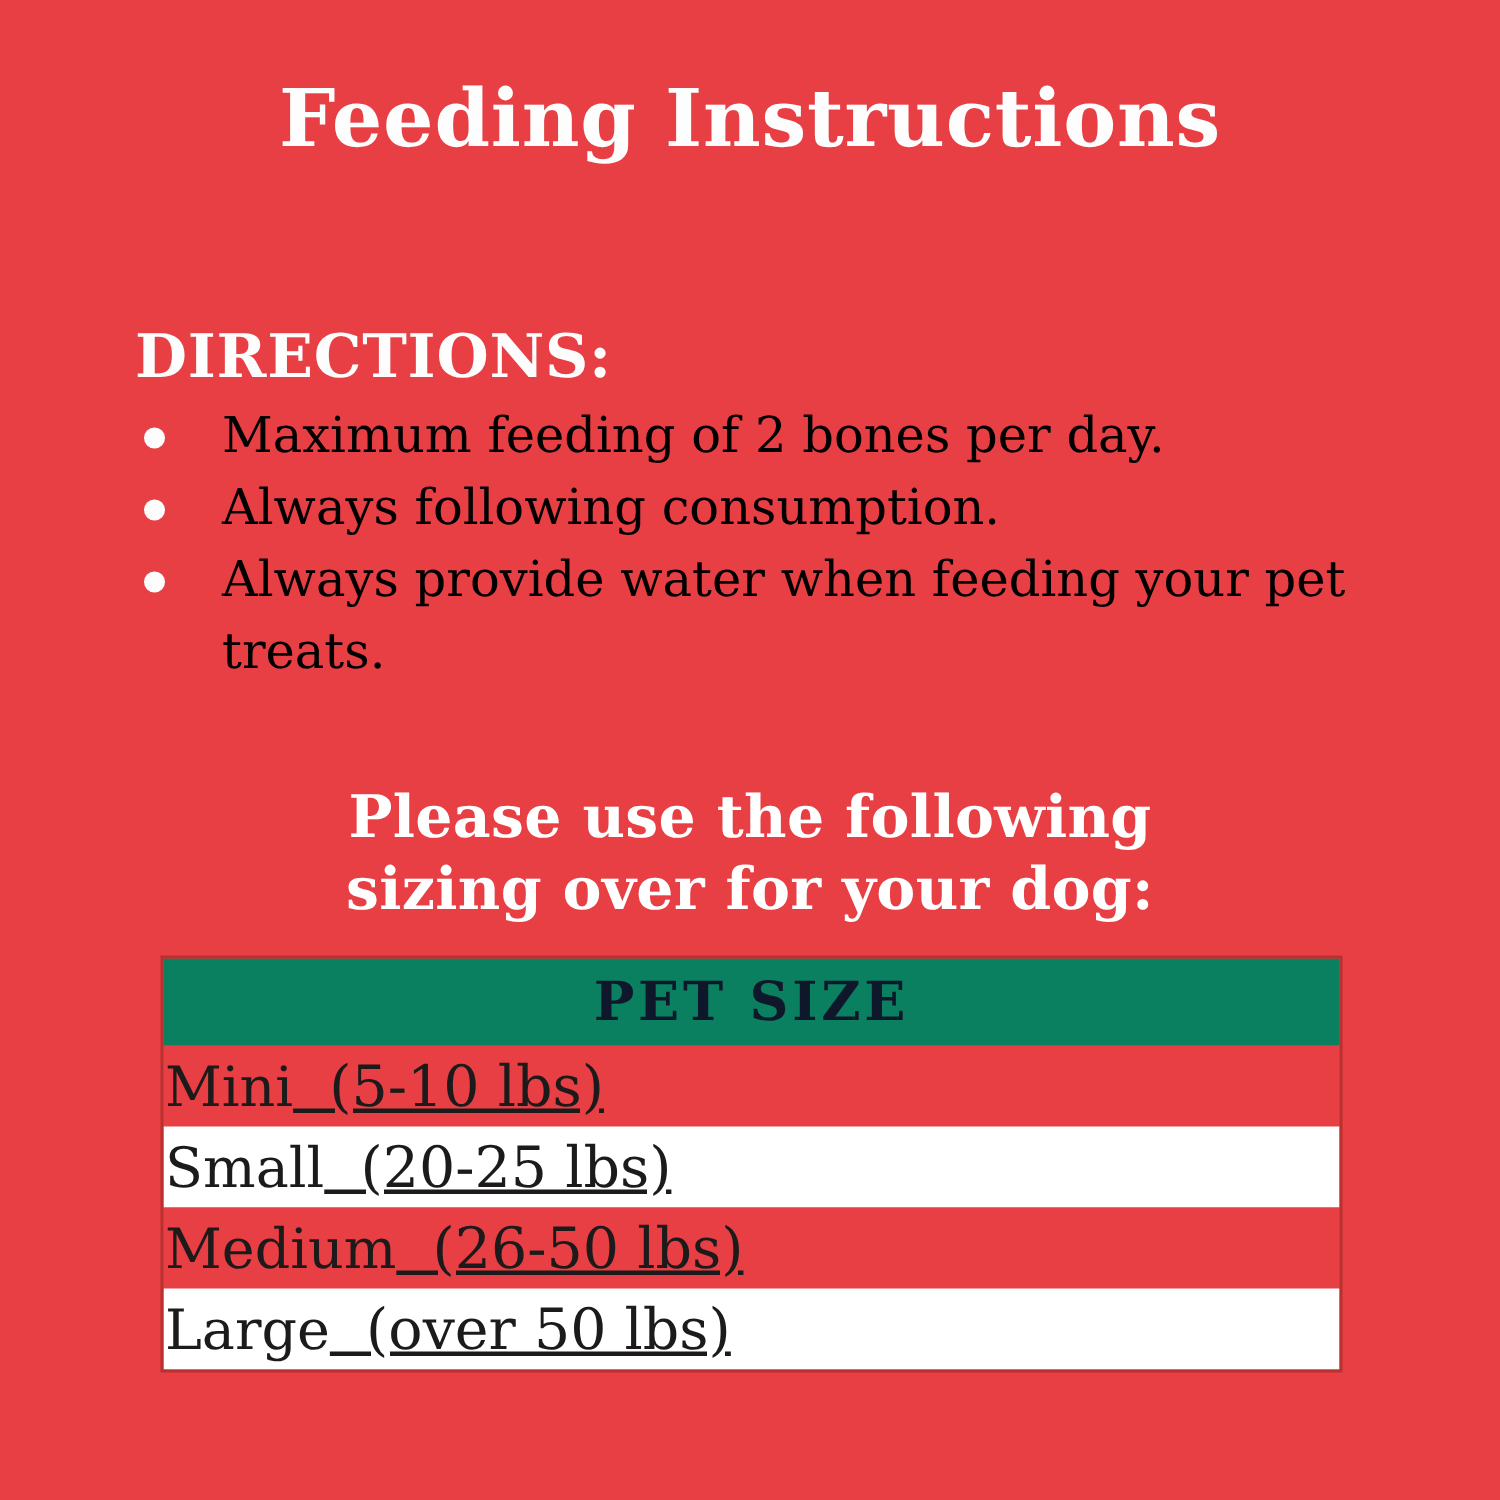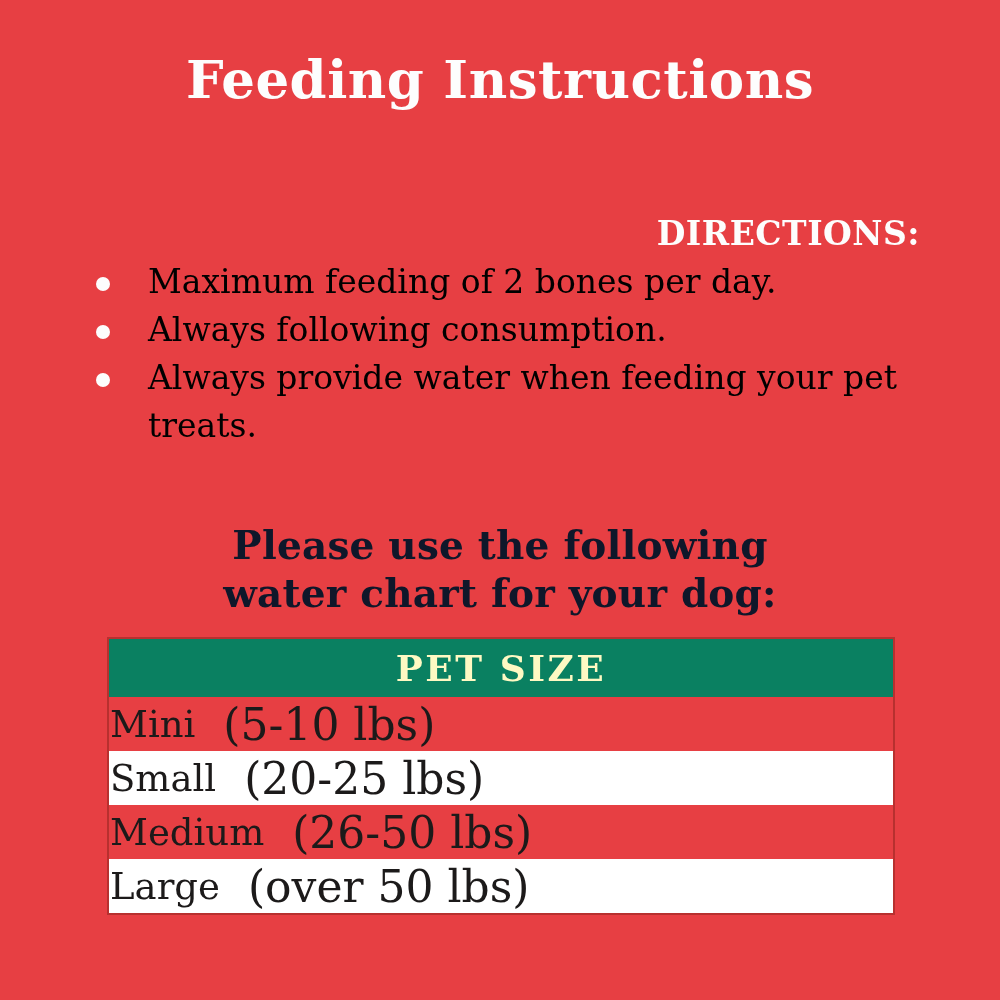--- a/index.html
+++ b/index.html
@@ -40,26 +40,25 @@
   .directions {
     position: absolute;
     top: 216px;
     left: 90px;
     width: 830px;
     color: #fdfdfd;
   }
   .directions-heading {
     font-family: "DejaVu Serif", serif;
     font-weight: bold;
-    font-size: 33px;
+    font-size: 40px;
     letter-spacing: 0.5px;
     line-height: 1.1;
     margin: 0 0 6px 0;
     color: #fdfdfd;
-    text-align: right;
   }
   .bullet-list {
     list-style: none;
     margin: 0;
     padding: 0;
   }
   .bullet-item {
     position: relative;
     padding-left: 58px;
     font-family: "DejaVu Serif", serif;
@@ -79,21 +78,21 @@
     background: #fdfdfd;
   }
 
   
   .chart-heading {
     position: absolute;
     top: 522px;
     left: 0;
     width: 1000px;
     text-align: center;
-    color: #0f172a;
+    color: #ffffff;
     font-family: "DejaVu Serif", serif;
     font-weight: bold;
     font-size: 39px;
     line-height: 1.22;
     letter-spacing: 0.2px;
   }
   .chart-heading .line { display: block; }
 
   
   .size-table {
@@ -101,21 +100,21 @@
     left: 107px;
     top: 637px;
     width: 788px;
     border: 2px solid #b8302f;
     box-sizing: border-box;
     overflow: hidden;
   }
   .table-header {
     height: 58px;
     background: #0a8061;
-    color: #fef9c3;
+    color: #0f172a;
     display: flex;
     align-items: center;
     justify-content: center;
     font-family: "DejaVu Serif", serif;
     font-weight: bold;
     font-size: 36px;
     letter-spacing: 2.5px;
   }
   .table-row {
     height: 54px;
@@ -124,21 +123,21 @@
     padding-left: 1px;
     box-sizing: border-box;
     font-family: "DejaVu Serif", serif;
     font-size: 37px;
     color: #1c1a1a;
     white-space: pre;
   }
   .table-row.odd  { background: #e73f43; }
   .table-row.even { background: #ffffff; }
   .row-label { letter-spacing: 0px; }
-  .row-range { font-size: 44px; letter-spacing: 0px; }
+  .row-range { font-size: 38px; letter-spacing: 0px; text-decoration: underline; }
 </style>
 </head>
 <body>
 
 <div class="page">
 
   <div class="title">Feeding Instructions</div>
 
   <div class="directions">
     <div class="directions-heading">DIRECTIONS:</div>
@@ -154,21 +153,21 @@
       </li>
       <li class="bullet-item">
         <span class="bullet-dot"></span>
         <span>Always provide water when feeding your pet treats.</span>
       </li>
     </ul>
   </div>
 
   <div class="chart-heading">
     <span class="line">Please use the following</span>
-    <span class="line">water chart for your dog:</span>
+    <span class="line">sizing over for your dog:</span>
   </div>
 
   <div class="size-table">
     <div class="table-header">PET SIZE</div>
 
     <div class="table-row odd">
       <span class="row-label">Mini</span>
       <span class="row-range">  (5-10 lbs)</span>
     </div>
     <div class="table-row even">

